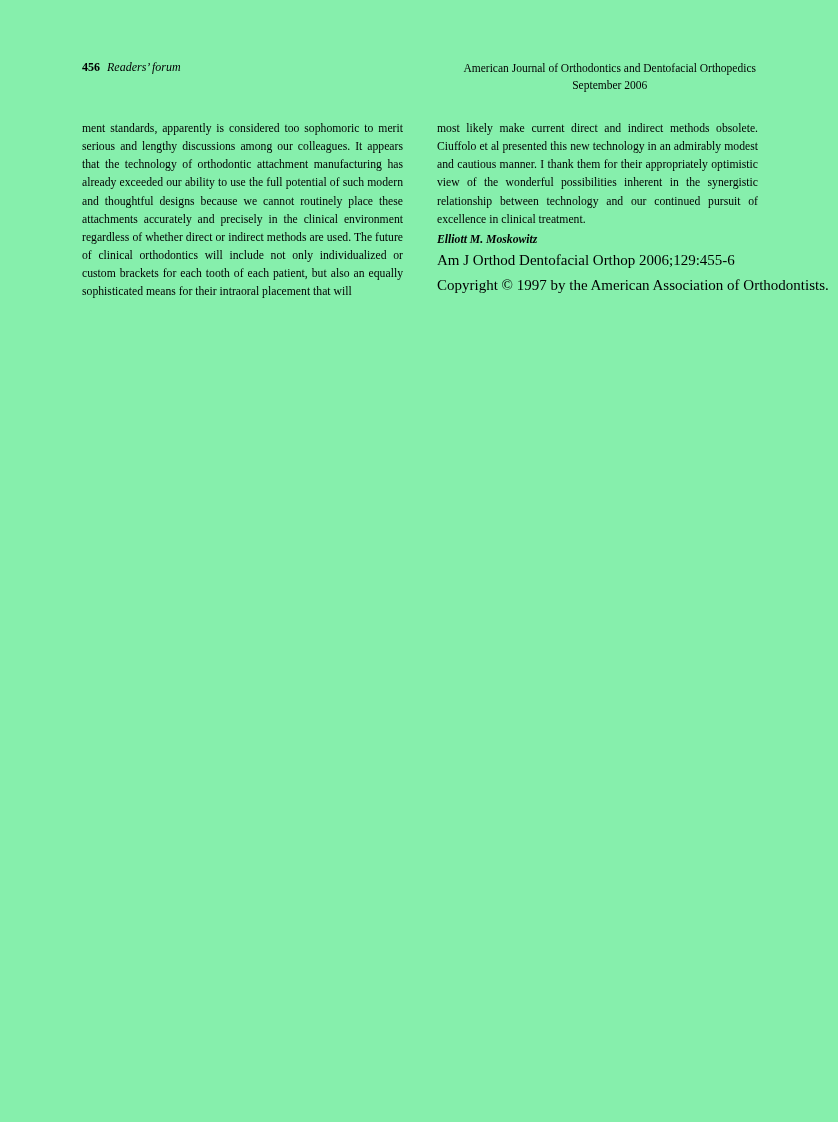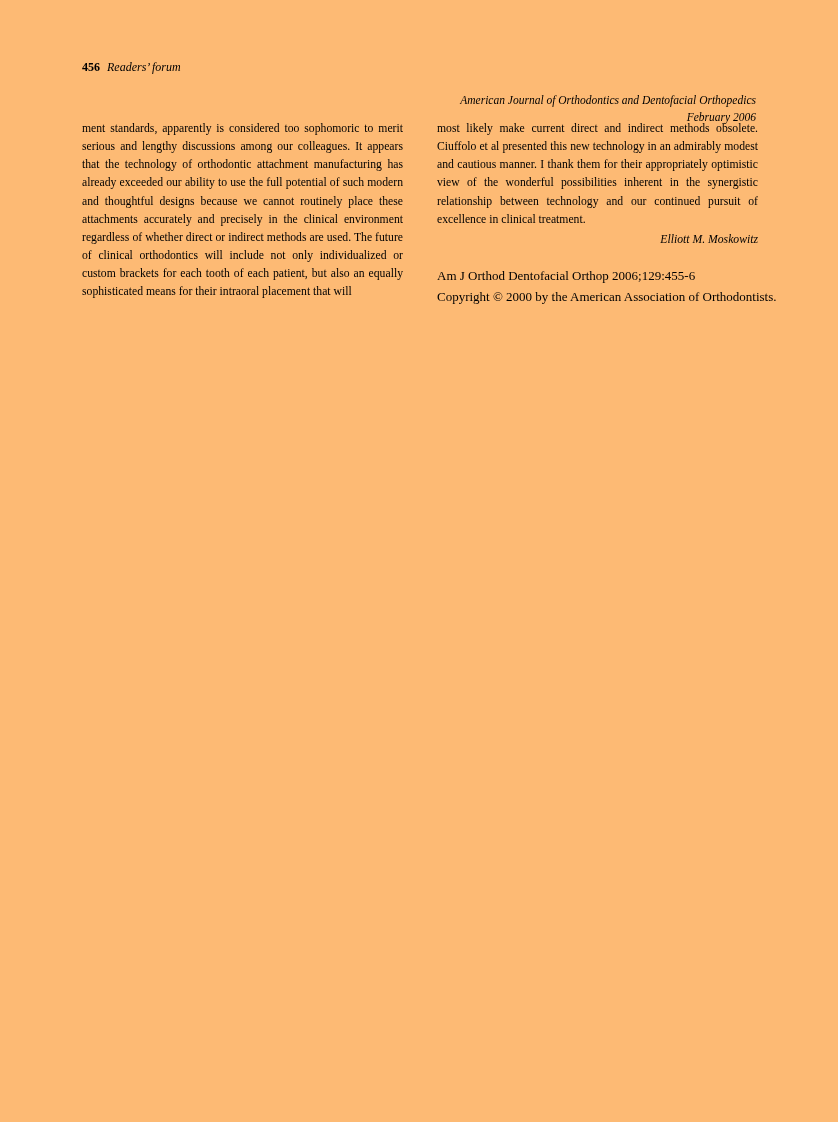--- a/index.html
+++ b/index.html
@@ -13,21 +13,21 @@
     position: relative;
     font-family: "Liberation Serif", serif;
     color: #000000;
   }
   .page {
     position: absolute;
     left: 0;
     top: 0;
     width: 838px;
     height: 1122px;
-    background: #fdba74;
+    background: #86efac;
   }
   .header {
     position: absolute;
     left: 82px;
     top: 60px;
     width: 674px;
     display: flex;
     justify-content: space-between;
     align-items: flex-start;
   }
@@ -40,25 +40,23 @@
     font-weight: bold;
     font-style: normal;
     margin-right: 7px;
     font-size: 12px;
   }
   .section-title {
     font-style: italic;
     font-size: 12px;
   }
   .header-right {
-    text-align: right;
-    font-style: italic;
+    text-align: center;
     font-size: 11.5px;
     line-height: 1.45;
-    margin-top: 32px;
   }
   .columns {
     position: absolute;
     left: 82px;
     top: 120px;
     width: 676px;
     display: flex;
     justify-content: space-between;
   }
   .col {
@@ -67,63 +65,62 @@
   .body-text {
     font-size: 11.7px;
     line-height: 1.55;
     text-align: justify;
     text-justify: inter-word;
     margin: 0;
     hyphens: manual;
   }
   .signature {
     margin-top: 2px;
-    text-align: right;
     font-style: italic;
     font-size: 11.7px;
     line-height: 1.5;
+    font-weight: bold;
   }
   .footnote {
-    margin-top: 17px;
-    font-size: 13px;
+    font-size: 15px;
     line-height: 1.62;
     font-family: "Liberation Serif", serif;
     text-align: left;
   }
   .footnote div {
     white-space: nowrap;
   }
 </style>
 </head>
 <body>
 
 <div class="page">
 
   <div class="header">
     <div class="header-left">
       <span class="page-number">456</span><span class="section-title">Readers’ forum</span>
     </div>
     <div class="header-right">
       <div>American Journal of Orthodontics and Dentofacial Orthopedics</div>
-      <div>February 2006</div>
+      <div>September 2006</div>
     </div>
   </div>
 
   <div class="columns">
 
     <div class="col">
       <p class="body-text">ment standards, apparently is considered too sophomoric to merit serious and lengthy discussions among our colleagues. It appears that the technology of orthodontic attachment manufacturing has already exceeded our ability to use the full potential of such modern and thoughtful designs because we cannot routinely place these attachments accurately and precisely in the clinical environment regardless of whether direct or indirect methods are used. The future of clinical orthodontics will include not only individualized or custom brackets for each tooth of each patient, but also an equally sophisticated means for their intraoral placement that will</p>
     </div>
 
     <div class="col">
       <p class="body-text">most likely make current direct and indirect methods obsolete. Ciuffolo et al presented this new technology in an admirably modest and cautious manner. I thank them for their appropriately optimistic view of the wonderful possibilities inherent in the synergistic relationship between technology and our continued pursuit of excellence in clinical treatment.</p>
       <div class="signature">
         <div>Elliott M. Moskowitz</div>
       </div>
       <div class="footnote">
         <div>Am J Orthod Dentofacial Orthop 2006;129:455-6</div>
-        <div>Copyright © 2000 by the American Association of Orthodontists.</div>
+        <div>Copyright © 1997 by the American Association of Orthodontists.</div>
       </div>
     </div>
 
   </div>
 
 </div>
 
 </body></html>

